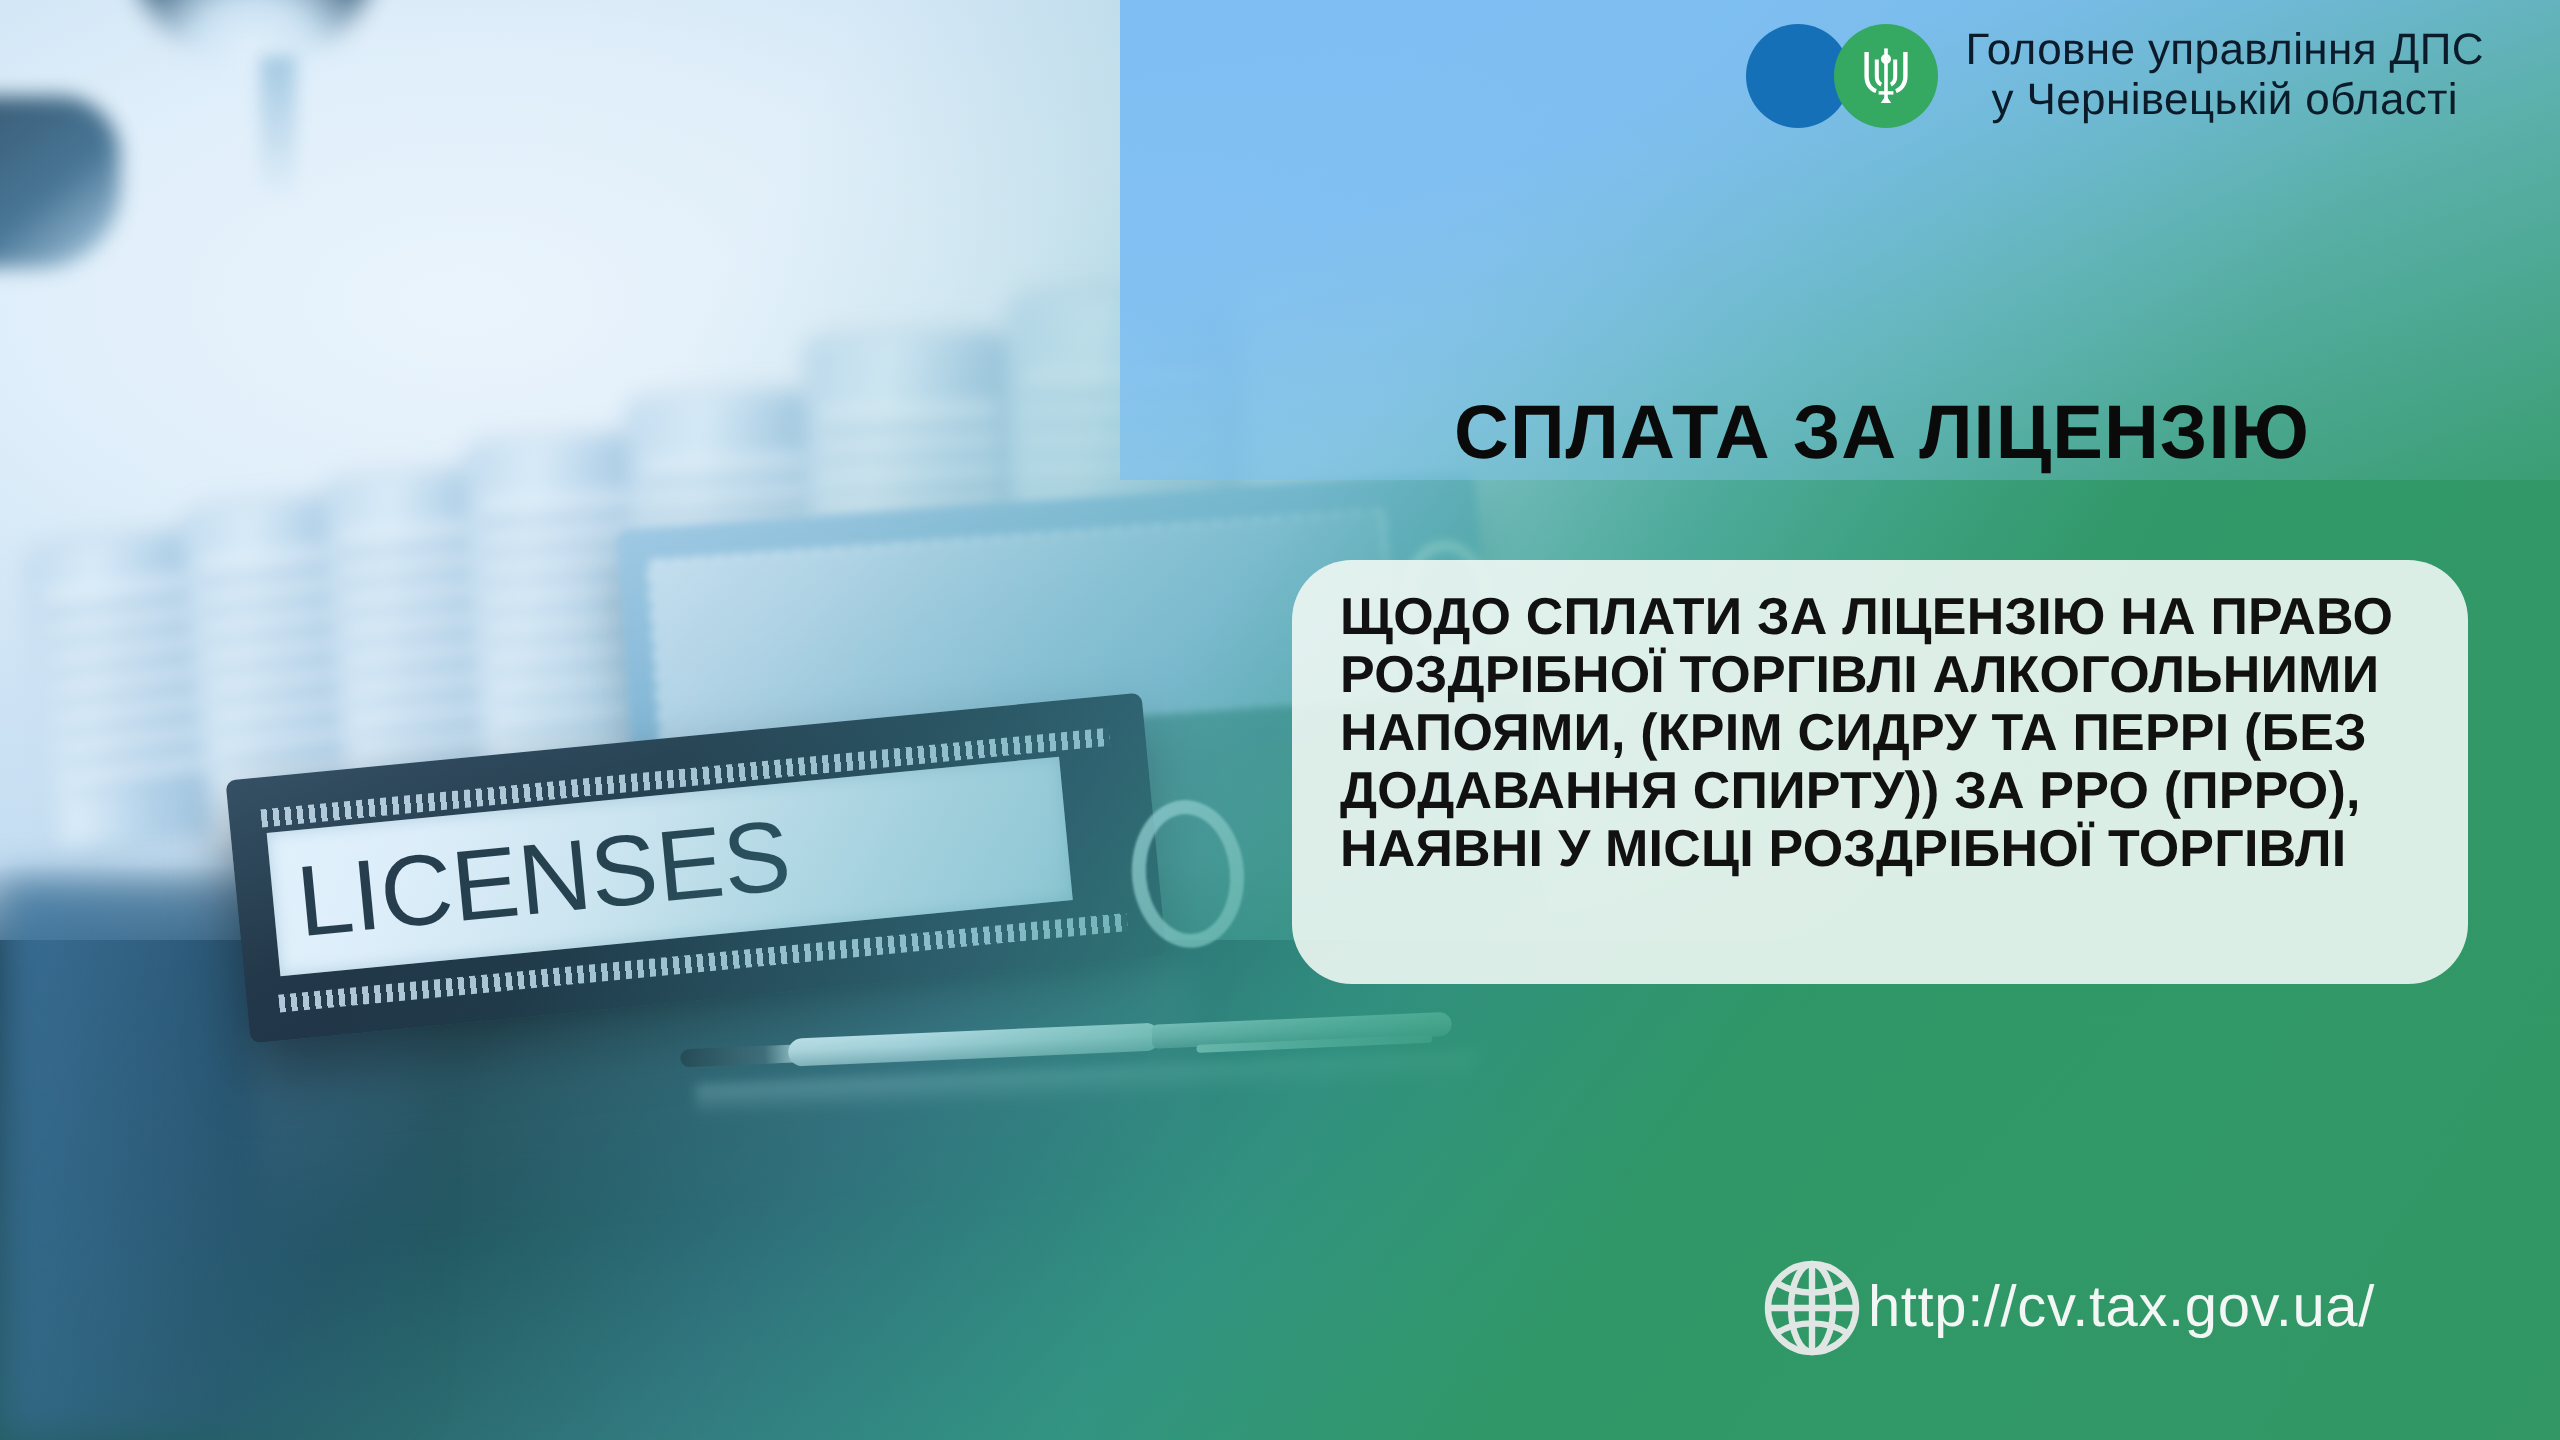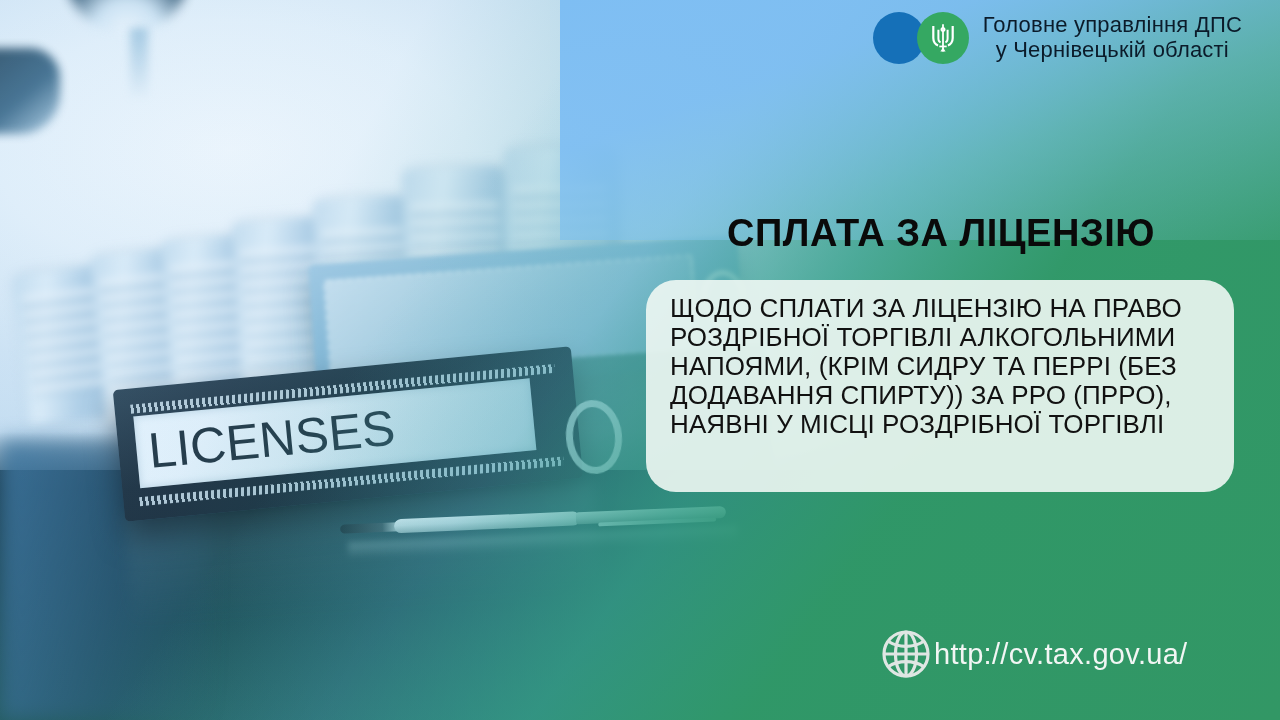--- a/index.html
+++ b/index.html
@@ -230,33 +230,32 @@
     font-size:22px; line-height:1.14; font-weight:400;
     letter-spacing:.2px; white-space:pre-line;
   }
 
   
   .title {
     position:absolute; left:646px; top:196px; width:590px;
     text-align:center;
     font-size:38px; font-weight:700; letter-spacing:.5px;
     color:#0a0a0a;
-    margin-top:16px;
   }
 
   
   .card {
     position:absolute; left:646px; top:280px; width:588px; height:212px;
     background:rgba(238,247,243,0.90);
     border-radius:30px;
     padding:14px 22px 12px 24px;
   }
   .card p {
     font-size:26px; line-height:1.115; letter-spacing:.1px;
-    color:#111111; font-weight:400;
+    color:#111111; font-weight:700;
   }
 
   
   .footer {
     position:absolute; left:878px; top:626px;
     display:flex; align-items:center; 
   }
   .globe { width:56px; height:56px; display:block; }
   .url {
     color:#f2f6f4; font-size:29px; letter-spacing:.3px; font-weight:400;

